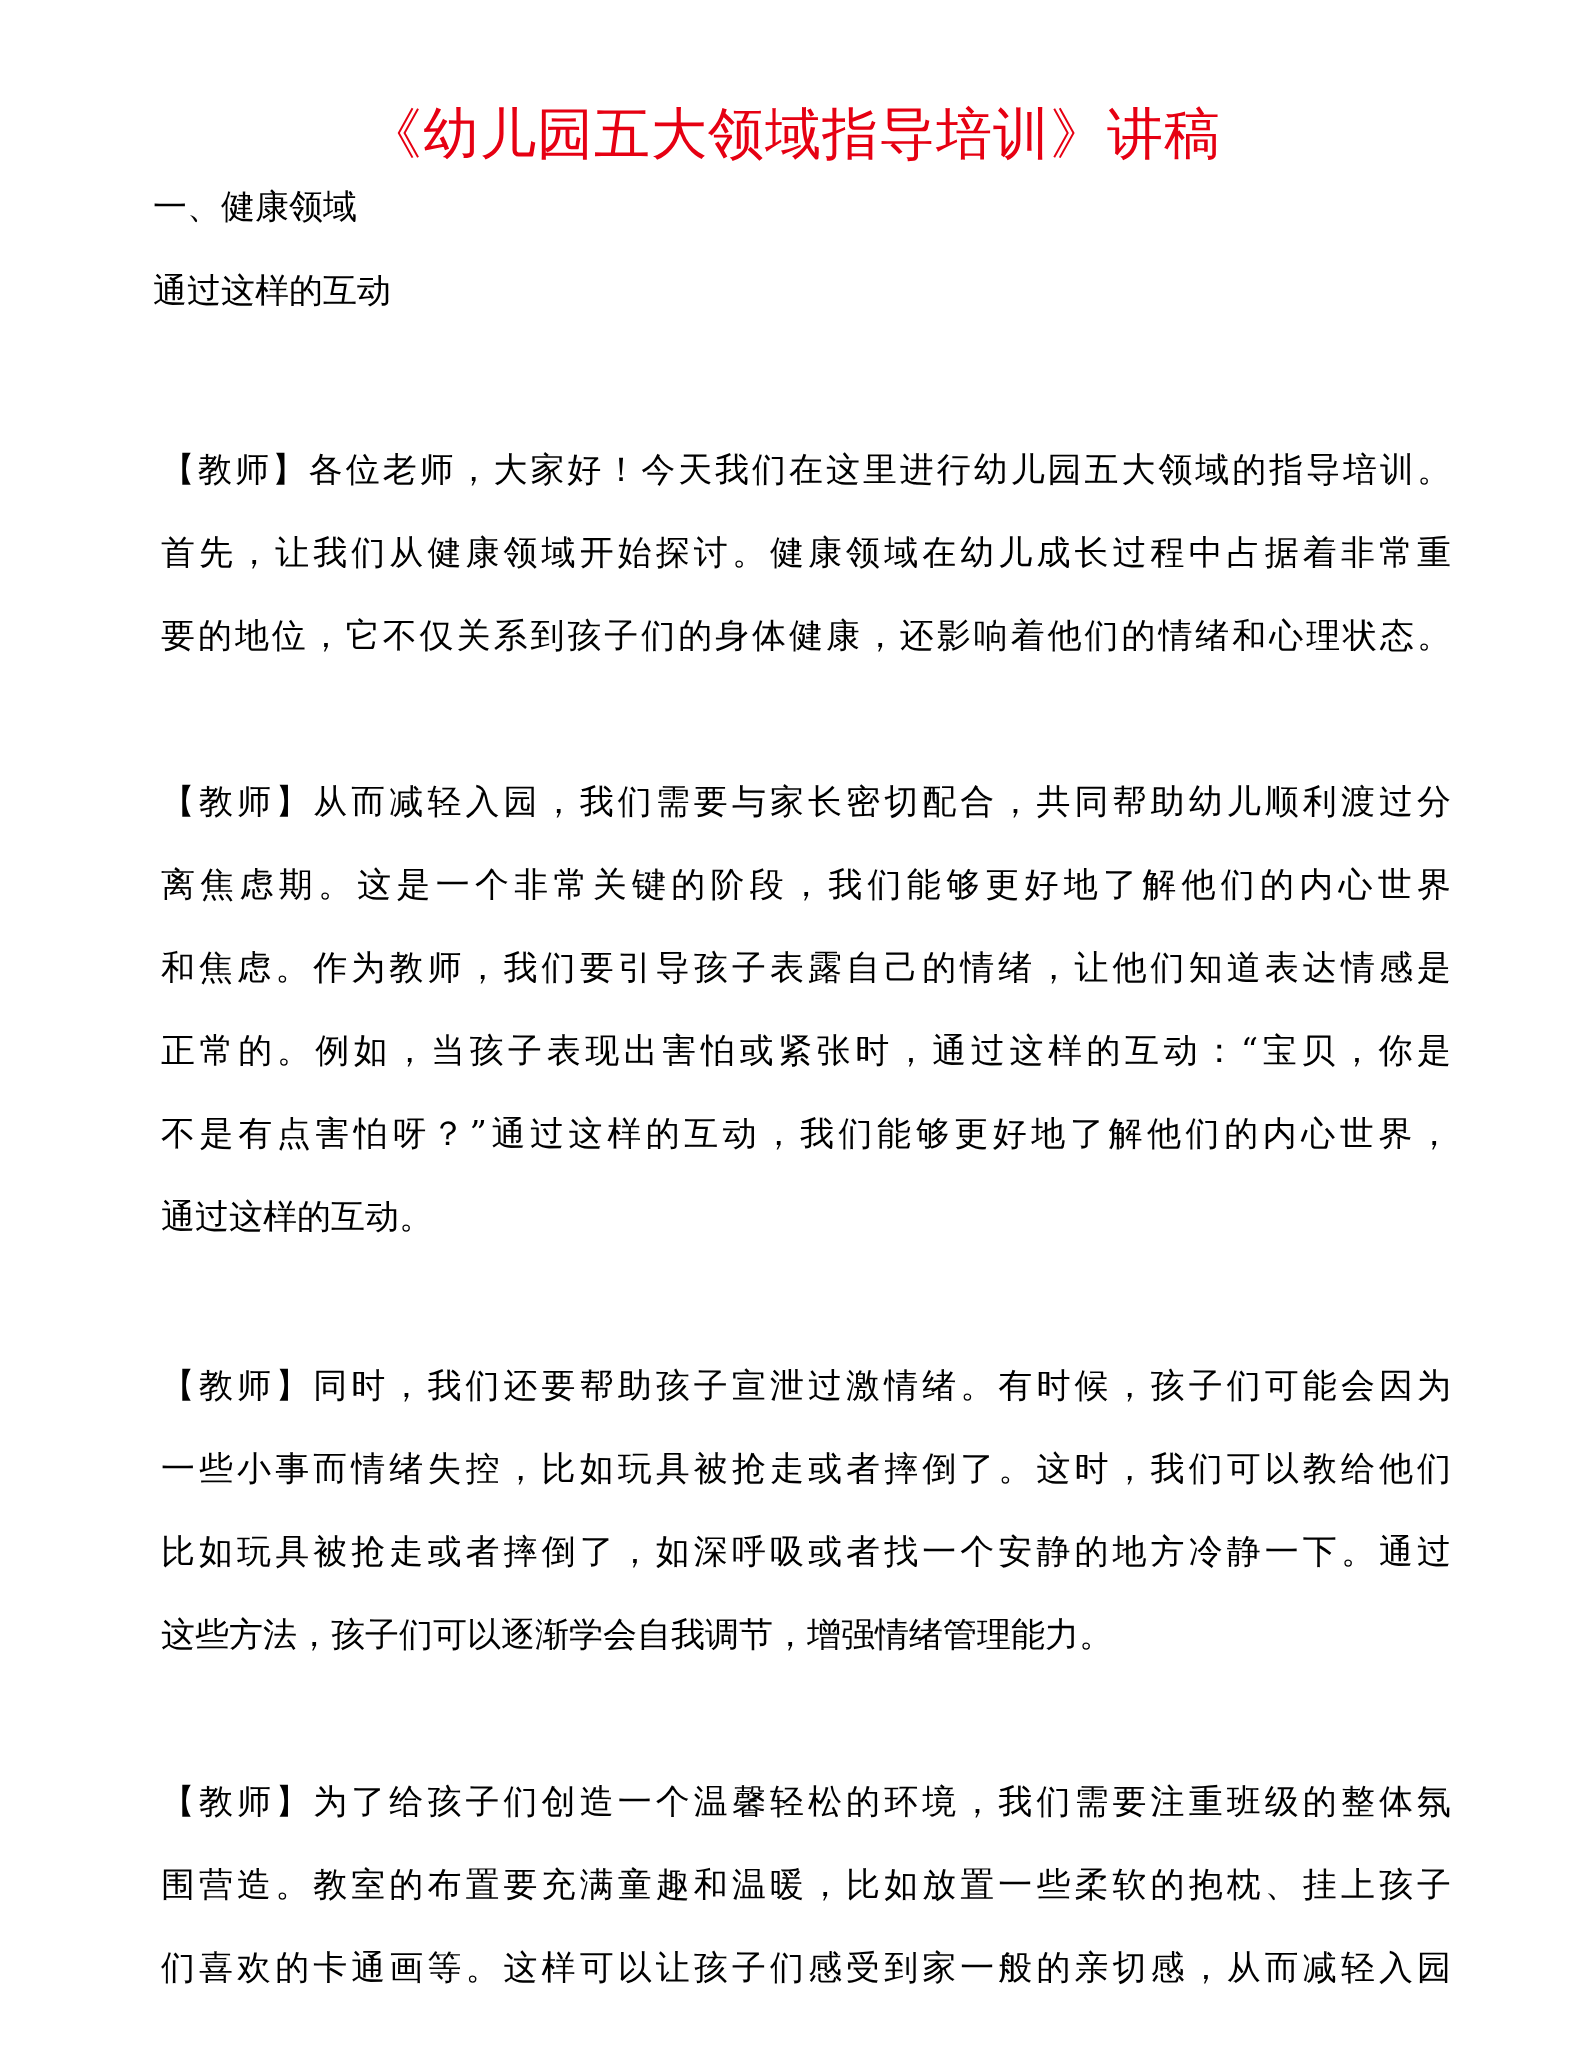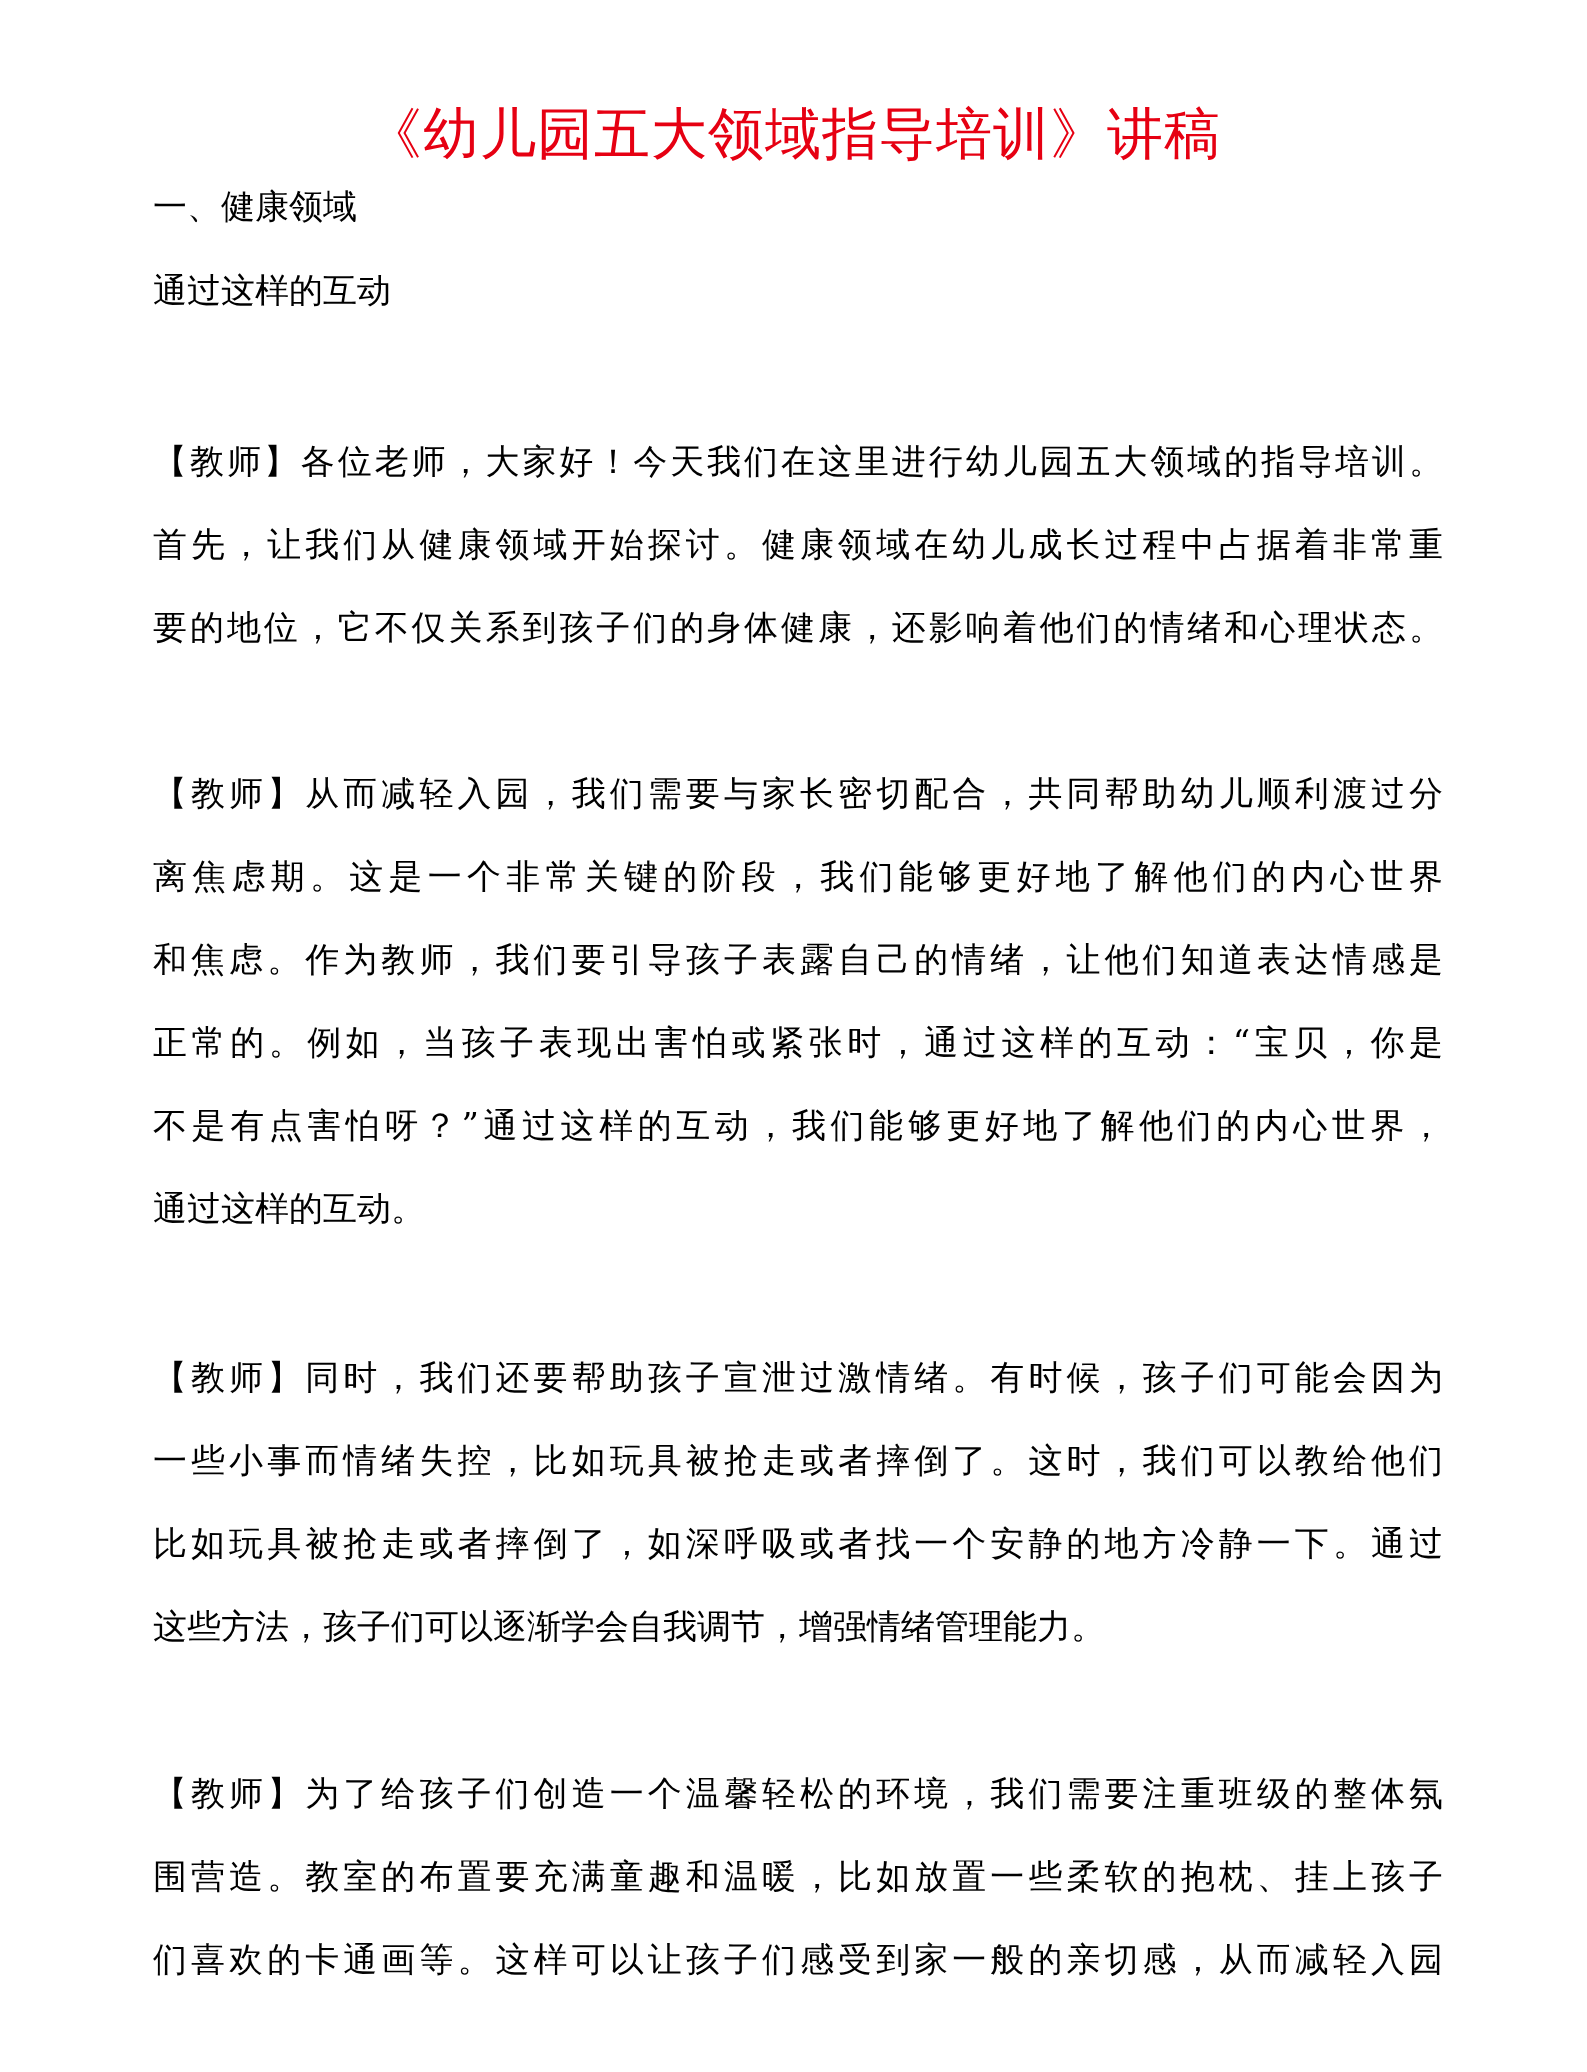--- a/index.html
+++ b/index.html
@@ -45,21 +45,21 @@
   .h2 { top: 268px; }
   .para {
     position: absolute;
     left: 153px;
     width: 1290px;
     font-size: 34px;
     line-height: 83px;
     text-align: justify;
     text-justify: inter-character;
     word-break: break-all;
-    margin: 0;
+    margin: 8px;
   }
   .para .line {
     display: block;
     height: 83px;
     white-space: nowrap;
     text-align-last: justify;
   }
   .para .line.last {
     text-align-last: left;
   }

